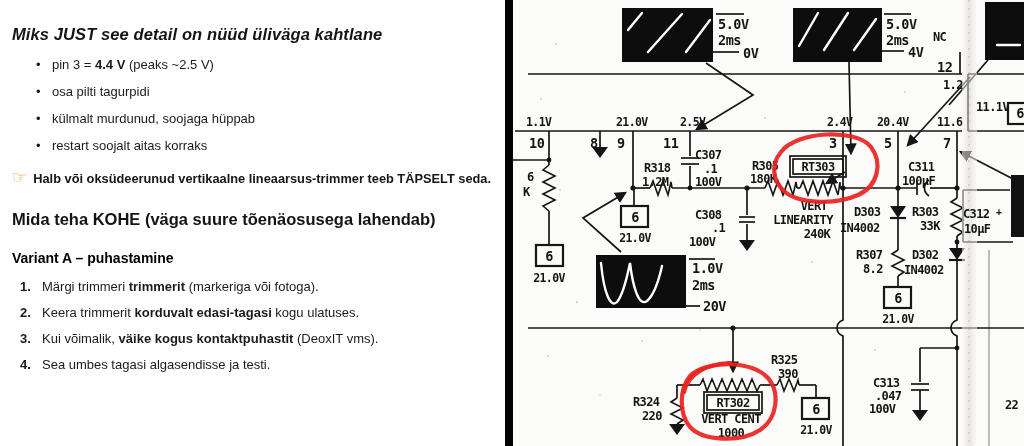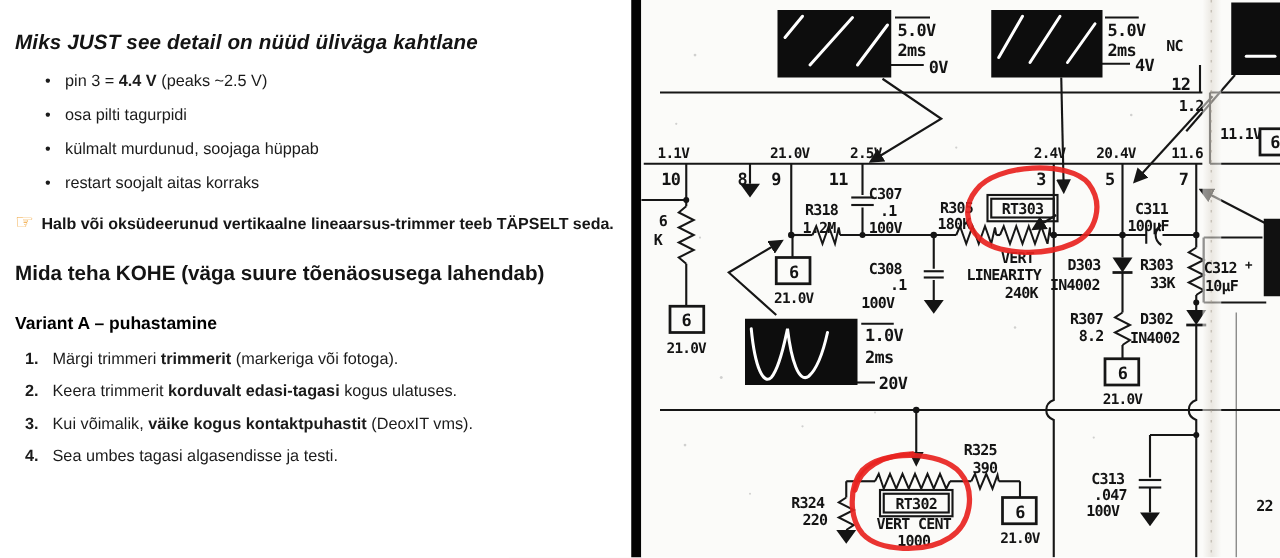--- a/index.html
+++ b/index.html
@@ -60,21 +60,21 @@
     <div class="h2">Mida teha KOHE (väga suure tõenäosusega lahendab)</div>
     <div class="h3">Variant A – puhastamine</div>
 
     <div class="steps">
       <div class="step">
           <span class="num">1.</span>
           <span><span>Märgi trimmeri </span><b>trimmerit</b><span> (markeriga või fotoga).</span></span>
         </div>
       <div class="step">
           <span class="num">2.</span>
-          <span><span>Keera trimmerit </span><b>korduvalt edasi-tagasi</b><span> kogus ulatuses.</span></span>
+          <span><span>Keera trimmerit </span><b>korduvalt edasi-tagasi</b><span> kogu ulatuses.</span></span>
         </div>
       <div class="step">
           <span class="num">3.</span>
           <span><span>Kui võimalik, </span><b>väike kogus kontaktpuhastit</b><span> (DeoxIT vms).</span></span>
         </div>
       <div class="step">
           <span class="num">4.</span>
           <span><span>Sea umbes tagasi algasendisse ja testi.</span><b></b><span></span></span>
         </div>
     </div>

